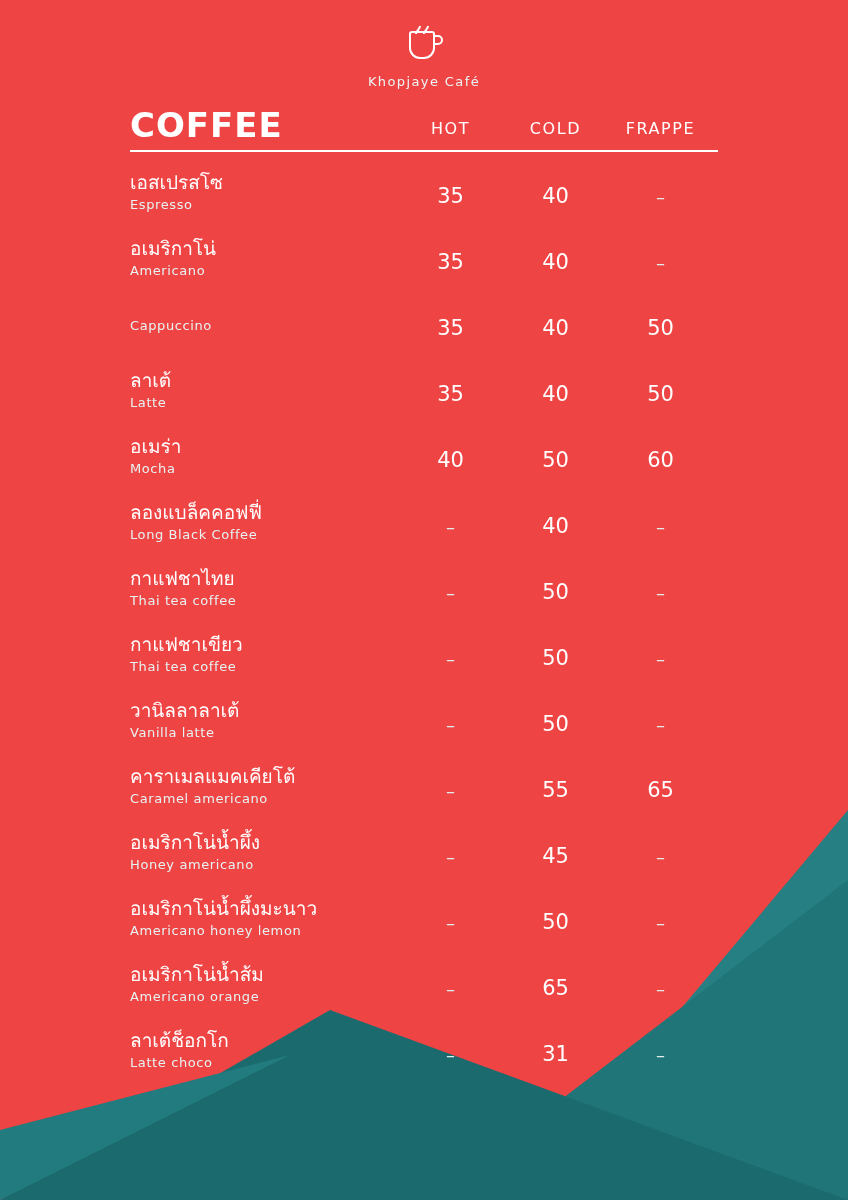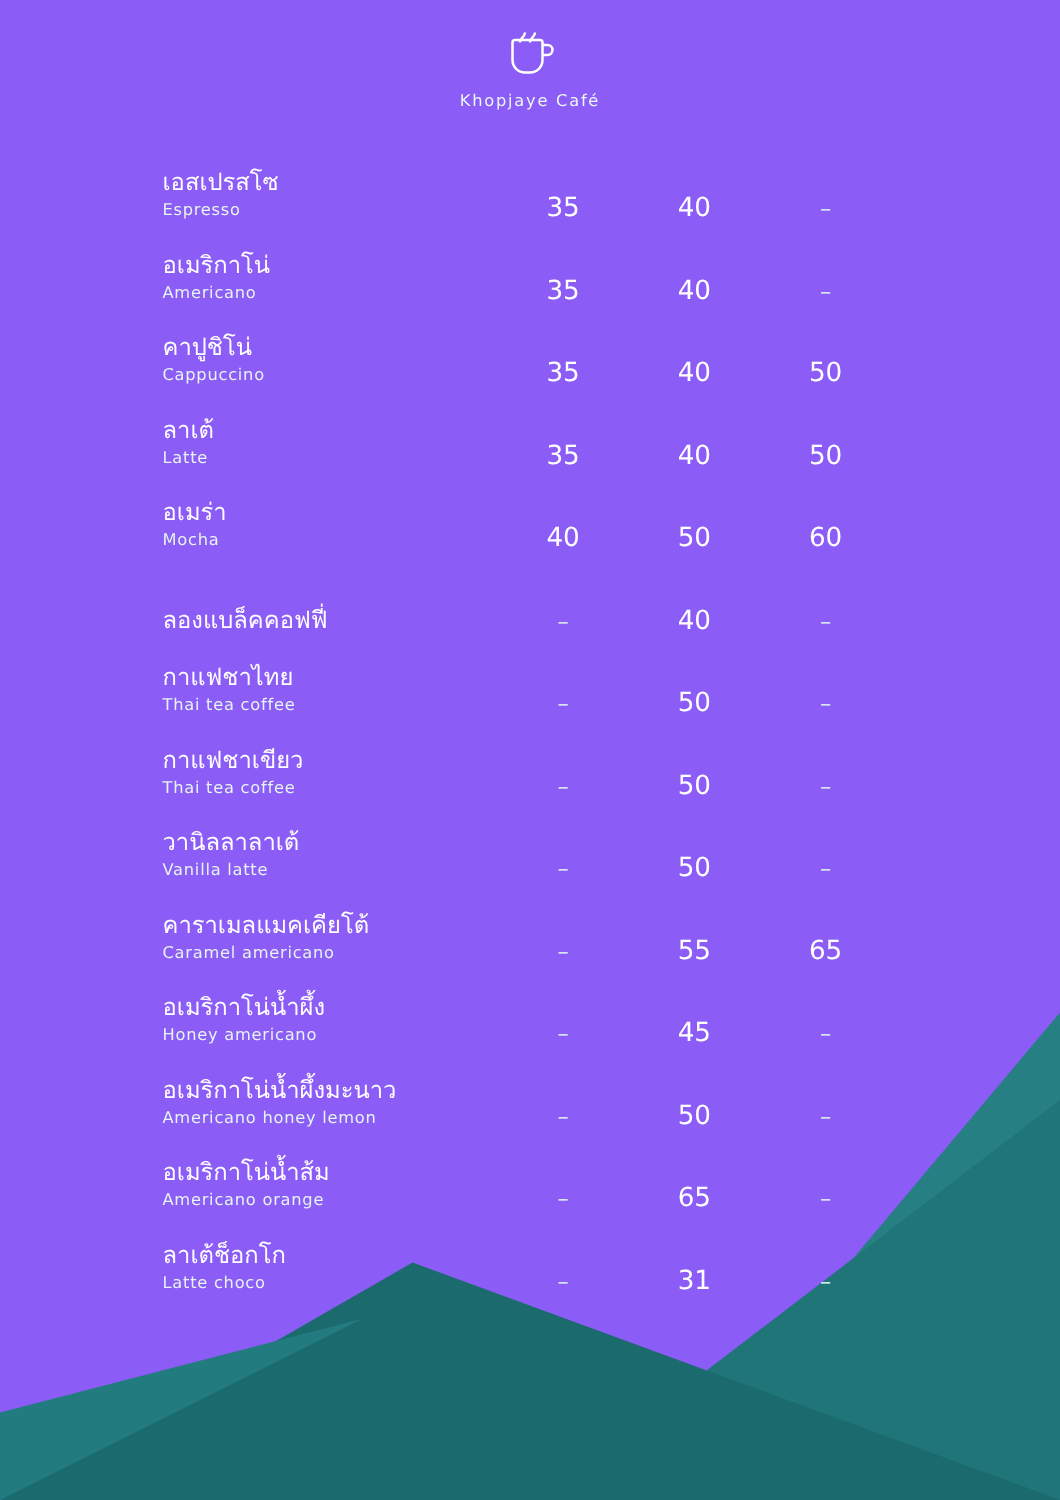--- a/index.html
+++ b/index.html
@@ -12,21 +12,21 @@
     background: #2a9193;
     font-family: "DejaVu Sans", sans-serif;
     color: #ffffff;
     overflow: hidden;
   }
 
   .page {
     position: relative;
     width: 848px;
     height: 1200px;
-    background: #8b5cf6;
+    background: #ef4444;
     overflow: hidden;
   }
 
   
   .deco {
     position: absolute;
     left: 0;
     top: 0;
     width: 848px;
     height: 1200px;
@@ -85,21 +85,21 @@
     padding-bottom: 4px;
     font-family: "DejaVu Sans", sans-serif;
   }
 
   
   .items {
     margin-top: 4px;
   }
   .item-row {
     display: flex;
-    align-items: flex-end;
+    align-items: center;
     height: 66px;
   }
   .item-names {
     flex: 0 0 268px;
     padding-top: 8px;
   }
   .item-th {
     font-size: 19px;
     line-height: 1.15;
     color: #ffffff;
@@ -143,20 +143,26 @@
       <path d="M8 8 h20 a2 2 0 0 1 2 2 v14 a10 10 0 0 1 -10 10 h-4 a10 10 0 0 1 -10 -10 v-14 a2 2 0 0 1 2 -2 z" fill="none" stroke="#ffffff" stroke-width="2"></path>
       <path d="M30 12 h4 a4 4 0 0 1 0 8 h-4" fill="none" stroke="#ffffff" stroke-width="2"></path>
       <path d="M16 2 c0 4 -4 4 -4 8" fill="none" stroke="#ffffff" stroke-width="2"></path>
       <path d="M24 2 c0 4 -4 4 -4 8" fill="none" stroke="#ffffff" stroke-width="2"></path>
     </svg>
     <div class="brand-name">Khopjaye Café</div>
   </div>
 
   <div class="menu">
 
+    <div class="menu-head">
+      <div class="menu-title">COFFEE</div>
+      <div class="col-head">HOT</div>
+      <div class="col-head">COLD</div>
+      <div class="col-head">FRAPPE</div>
+    </div>
 
     <div class="items">
 
       <div class="item-row">
         <div class="item-names">
           <div class="item-th">เอสเปรสโซ</div>
           <div class="item-en">Espresso</div>
         </div>
         <div class="price">35</div>
         <div class="price">40</div>
@@ -168,21 +174,20 @@
           <div class="item-th">อเมริกาโน่</div>
           <div class="item-en">Americano</div>
         </div>
         <div class="price">35</div>
         <div class="price">40</div>
         <div class="price dash">–</div>
       </div>
 
       <div class="item-row">
         <div class="item-names">
-          <div class="item-th">คาปูชิโน่</div>
           <div class="item-en">Cappuccino</div>
         </div>
         <div class="price">35</div>
         <div class="price">40</div>
         <div class="price">50</div>
       </div>
 
       <div class="item-row">
         <div class="item-names">
           <div class="item-th">ลาเต้</div>
@@ -199,20 +204,21 @@
           <div class="item-en">Mocha</div>
         </div>
         <div class="price">40</div>
         <div class="price">50</div>
         <div class="price">60</div>
       </div>
 
       <div class="item-row">
         <div class="item-names">
           <div class="item-th">ลองแบล็คคอฟฟี่</div>
+          <div class="item-en">Long Black Coffee</div>
         </div>
         <div class="price dash">–</div>
         <div class="price">40</div>
         <div class="price dash">–</div>
       </div>
 
       <div class="item-row">
         <div class="item-names">
           <div class="item-th">กาแฟชาไทย</div>
           <div class="item-en">Thai tea coffee</div>

